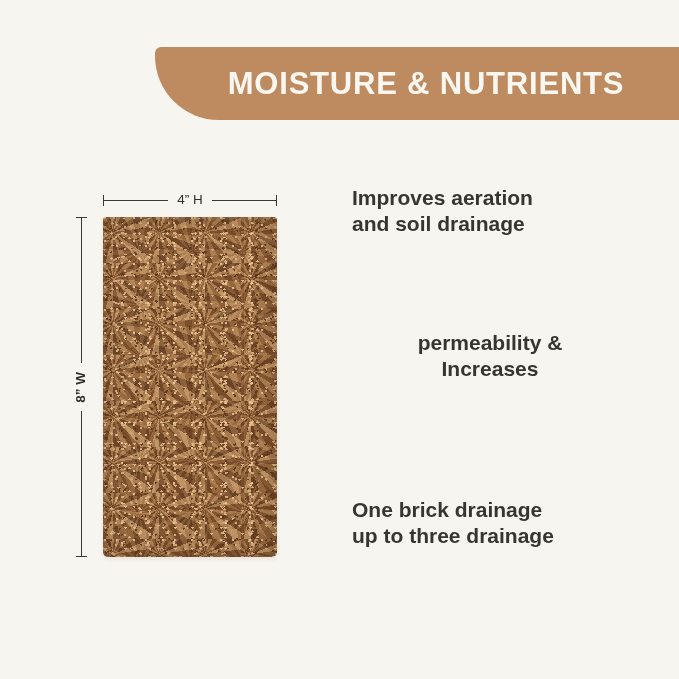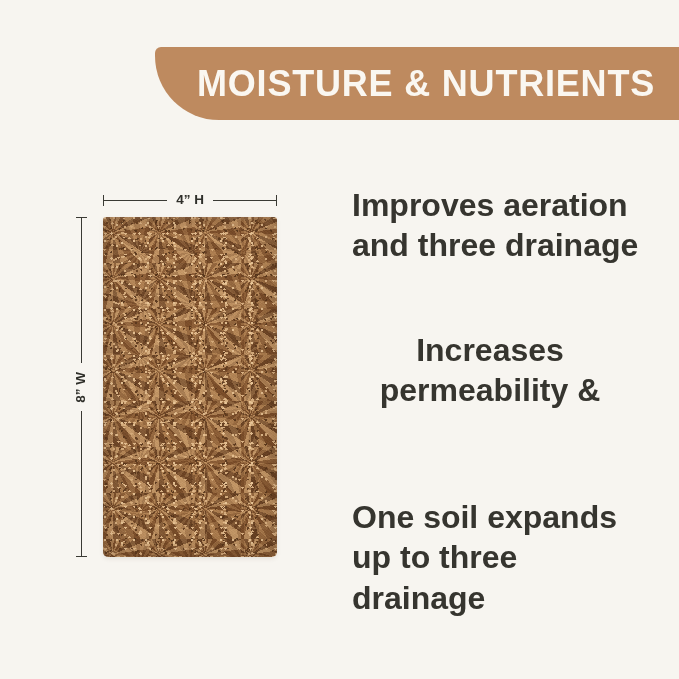--- a/index.html
+++ b/index.html
@@ -30,21 +30,21 @@
     border-bottom-left-radius: 64px;
     border-top-left-radius: 6px;
     display: flex;
     align-items: center;
     justify-content: center;
     padding-left: 18px;
     box-sizing: border-box;
   }
   .banner-title {
     color: #FAF7F1;
-    font-size: 36px;
+    font-size: 31px;
     font-weight: bold;
     letter-spacing: 0.8px;
     white-space: nowrap;
     font-family: "Liberation Sans", sans-serif;
   }
 
   
   .brick {
     position: absolute;
     left: 103px;
@@ -147,21 +147,21 @@
     background: #3A3A34;
     flex: 0 0 auto;
   }
   .dim-h .rule {
     height: 1px;
     background: #3A3A34;
     flex: 1 1 auto;
   }
   .dim-h .dim-label {
     font-size: 13.5px;
-    font-weight: bold;
+    font-weight: normal;
     color: #2F2F2A;
     padding: 0 9px;
     white-space: nowrap;
     flex: 0 0 auto;
     line-height: 1;
   }
 
   
   .dim-v {
     position: absolute;
@@ -201,21 +201,21 @@
     position: absolute;
     left: 330px;
     top: 185px;
     width: 320px;
     height: 390px;
   }
   .benefit {
     position: absolute;
     width: 100%;
     color: #36352F;
-    font-size: 32px;
+    font-size: 21px;
     font-weight: bold;
     line-height: 1.26;
     font-family: "Liberation Sans", sans-serif;
   }
   .benefit .line { display: block; }
   .benefit.align-left   { text-align: left; padding-left: 22px; box-sizing: border-box; }
   .benefit.align-center { text-align: center; }
 
   .benefit-1 { top: 0px; }
   .benefit-2 { top: 145px; }
@@ -245,28 +245,28 @@
     <span class="rule"></span>
     <span class="cap"></span>
   </div>
 
   <div class="brick"></div>
 
   <div class="benefits">
 
     <div class="benefit benefit-1 align-left">
       <span class="line">Improves aeration</span>
-      <span class="line">and three drainage</span>
+      <span class="line">and soil drainage</span>
     </div>
 
     <div class="benefit benefit-2 align-center">
+      <span class="line">permeability &amp;</span>
       <span class="line">Increases</span>
-      <span class="line">permeability &amp;</span>
     </div>
 
     <div class="benefit benefit-3 align-left">
-      <span class="line">One soil expands</span>
+      <span class="line">One brick drainage</span>
       <span class="line">up to three drainage</span>
     </div>
 
   </div>
 
 </div>
 
 </body></html>

